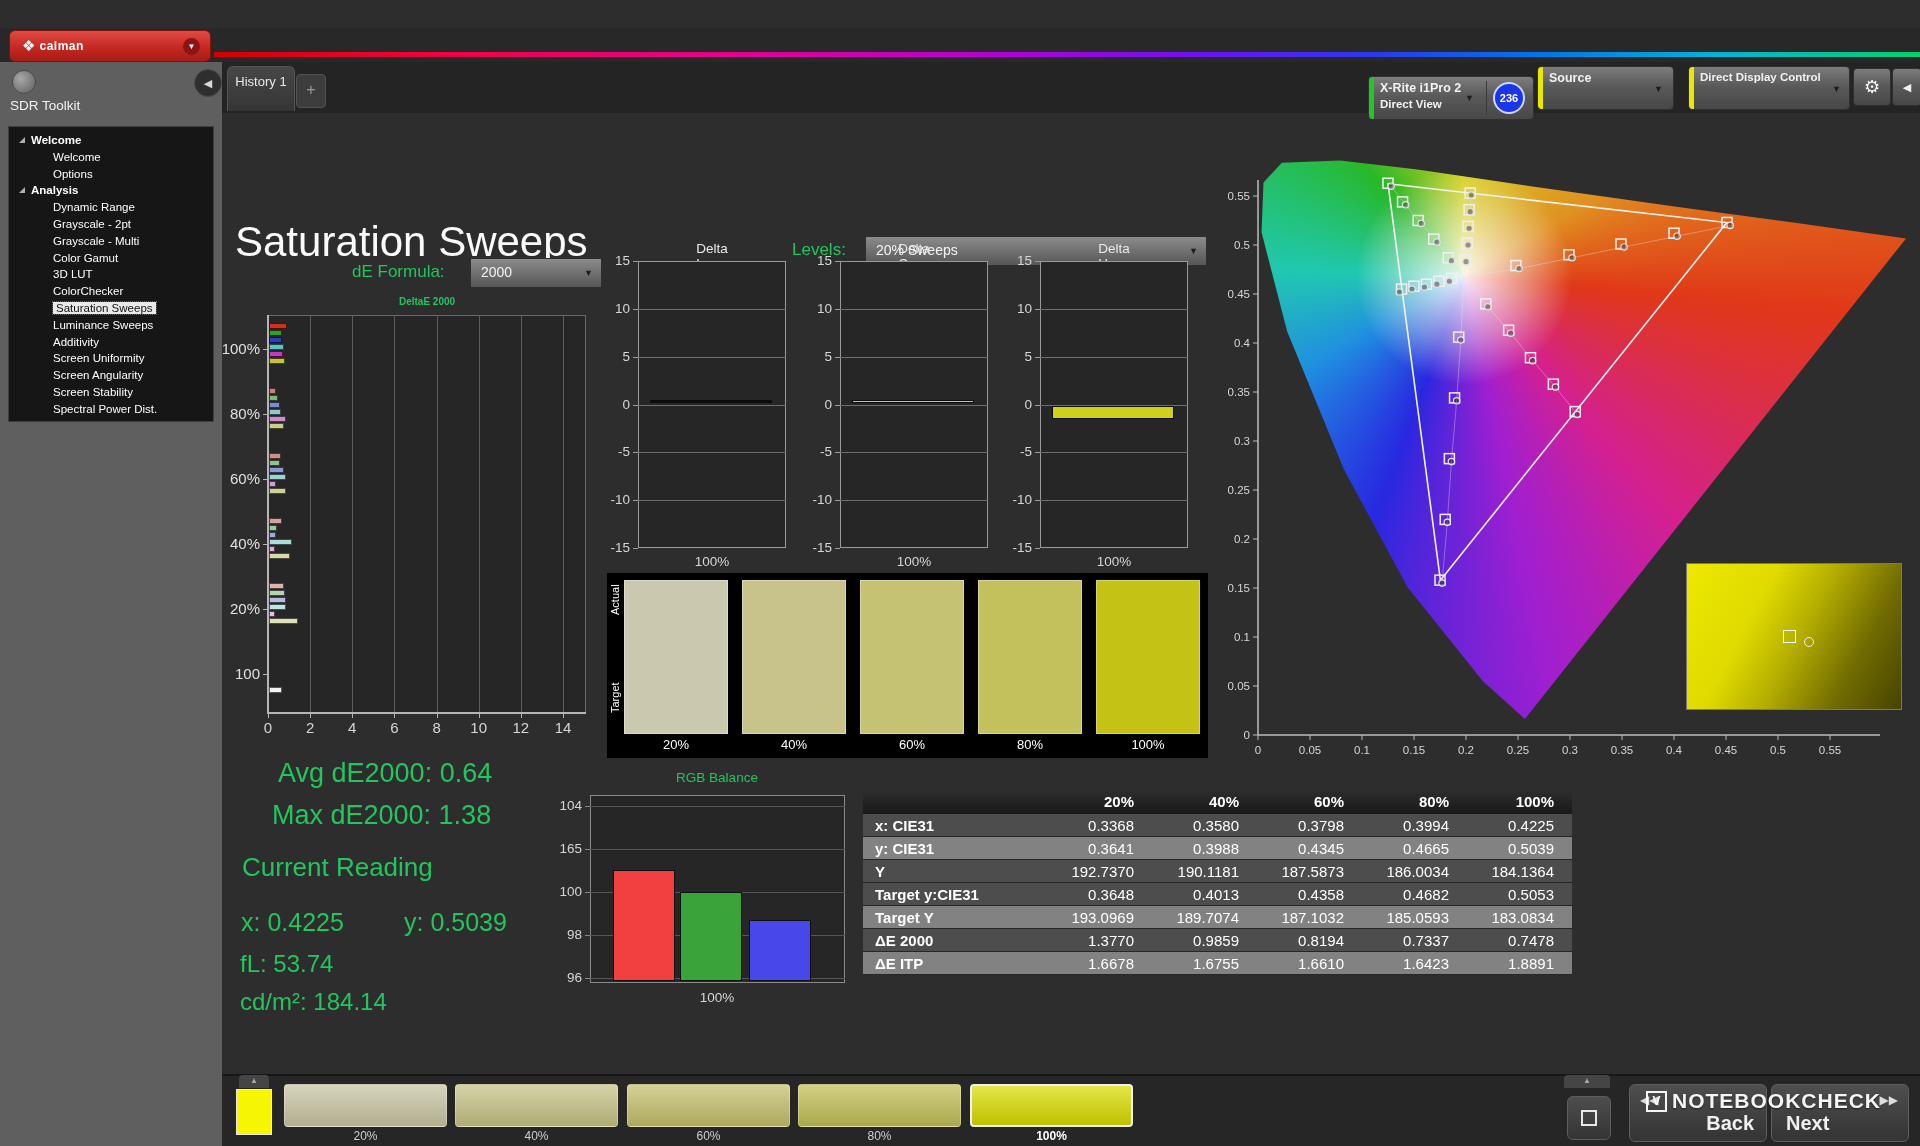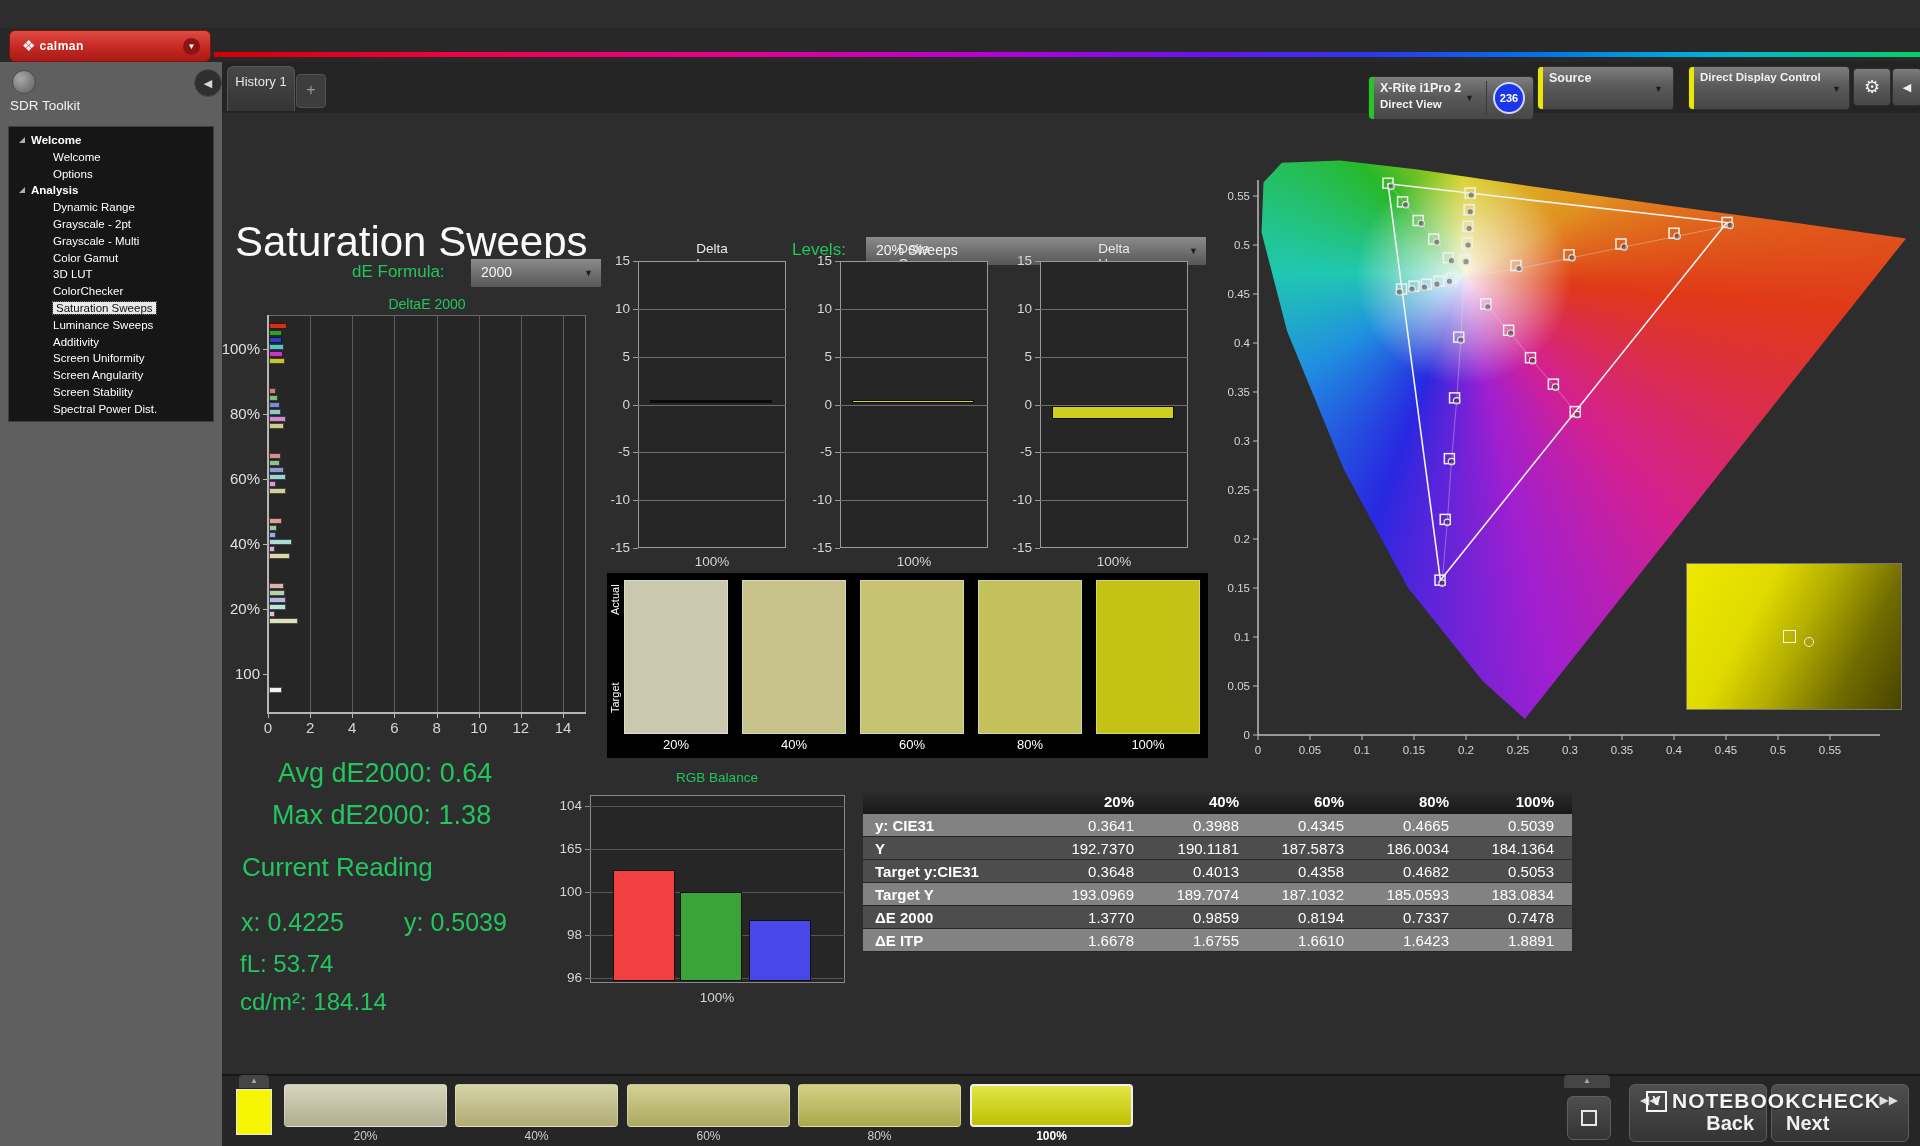--- a/index.html
+++ b/index.html
@@ -143,21 +143,21 @@
   <div class="abs dropdown" style="left:865px;top:236px;width:340px;height:28px;">
     <span class="abs" style="left:10px;top:5px;font-size:14px;">20% Sweeps</span>
     <span class="caret">▼</span>
   </div>
   <div class="abs lbl" style="left:352px;top:262px;font-size:17px;">dE Formula:</div>
   <div class="abs dropdown" style="left:470px;top:258px;width:130px;height:28px;">
     <span class="abs" style="left:10px;top:5px;font-size:14px;">2000</span>
     <span class="caret">▼</span>
   </div>
 
-  <div class="abs lbl" style="left:427px;top:296px;transform:translateX(-50%);font-size:14px;font-weight:400;">DeltaE 2000</div>
+  <div class="abs lbl" style="left:427px;top:296px;transform:translateX(-50%);font-size:10px;font-weight:700;">DeltaE 2000</div>
   <div class="abs" id="de-chart">
       <div style="position: absolute; left: 268px; top: 315px; width: 317px; height: 398px; background: rgb(38, 38, 38); border-top: 1px solid rgb(106, 106, 106); border-right: 1px solid rgb(106, 106, 106);"></div>
       <div style="position: absolute; left: 256px; top: 719px; width: 24px; text-align: center; color: rgb(214, 214, 214); font-size: 15px;">0</div>
       <div style="position: absolute; left: 268px; top: 713px; width: 1px; height: 5px; background: rgb(181, 181, 181);"></div>
       <div style="position: absolute; left: 310.14px; top: 315px; width: 1px; height: 398px; background: rgb(93, 93, 93);"></div>
       <div style="position: absolute; left: 298.14px; top: 719px; width: 24px; text-align: center; color: rgb(214, 214, 214); font-size: 15px;">2</div>
       <div style="position: absolute; left: 310.14px; top: 713px; width: 1px; height: 5px; background: rgb(181, 181, 181);"></div>
       <div style="position: absolute; left: 352.28px; top: 315px; width: 1px; height: 398px; background: rgb(93, 93, 93);"></div>
       <div style="position: absolute; left: 340.28px; top: 719px; width: 24px; text-align: center; color: rgb(214, 214, 214); font-size: 15px;">4</div>
       <div style="position: absolute; left: 352.28px; top: 713px; width: 1px; height: 5px; background: rgb(181, 181, 181);"></div>
@@ -343,20 +343,28 @@
   <div class="abs ticktext" style="left:717px;top:990px;transform:translateX(-50%);font-size:13.5px;">100%</div>
 
   <div class="abs" id="mtable">
       <div class="trow" style="height: 25px; line-height: 25px; background: linear-gradient(rgb(46, 46, 46), rgb(25, 25, 25)); font-weight: bold;">
         <div class="c0"></div>
         <div class="cv">20%</div>
         <div class="cv">40%</div>
         <div class="cv">60%</div>
         <div class="cv">80%</div>
         <div class="cv">100%</div>
+      </div>
+      <div class="trow" style="height: 23px; line-height: 23px; background: rgb(77, 77, 77); border-bottom: 1px solid rgb(38, 38, 38); box-sizing: border-box;">
+        <div class="c0">x: CIE31</div>
+        <div class="cv">0.3368</div>
+        <div class="cv">0.3580</div>
+        <div class="cv">0.3798</div>
+        <div class="cv">0.3994</div>
+        <div class="cv">0.4225</div>
       </div>
       <div class="trow" style="height: 23px; line-height: 23px; background: rgb(130, 130, 130); border-bottom: 1px solid rgb(38, 38, 38); box-sizing: border-box;">
         <div class="c0">y: CIE31</div>
         <div class="cv">0.3641</div>
         <div class="cv">0.3988</div>
         <div class="cv">0.4345</div>
         <div class="cv">0.4665</div>
         <div class="cv">0.5039</div>
       </div>
       <div class="trow" style="height: 23px; line-height: 23px; background: rgb(77, 77, 77); border-bottom: 1px solid rgb(38, 38, 38); box-sizing: border-box;">

